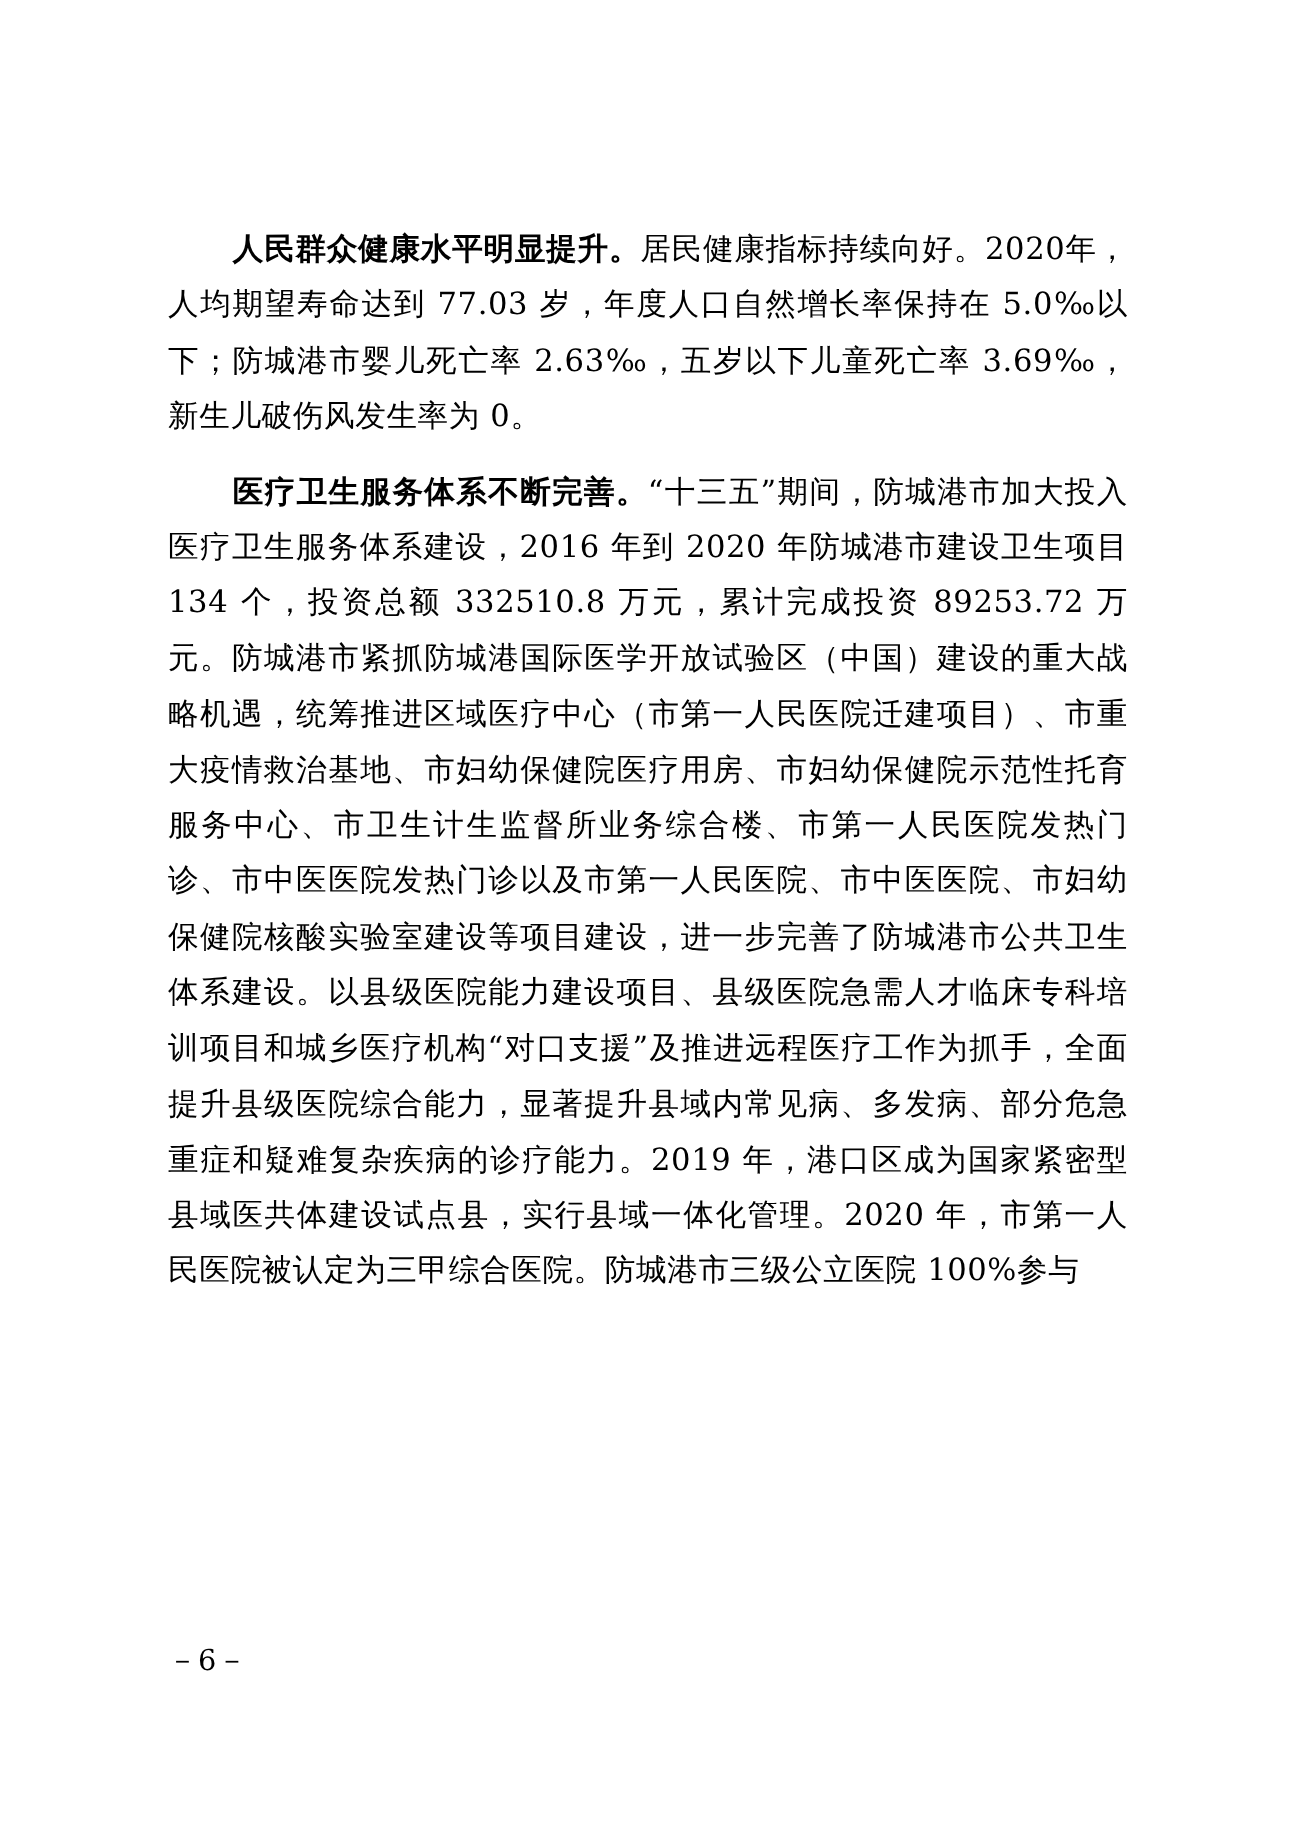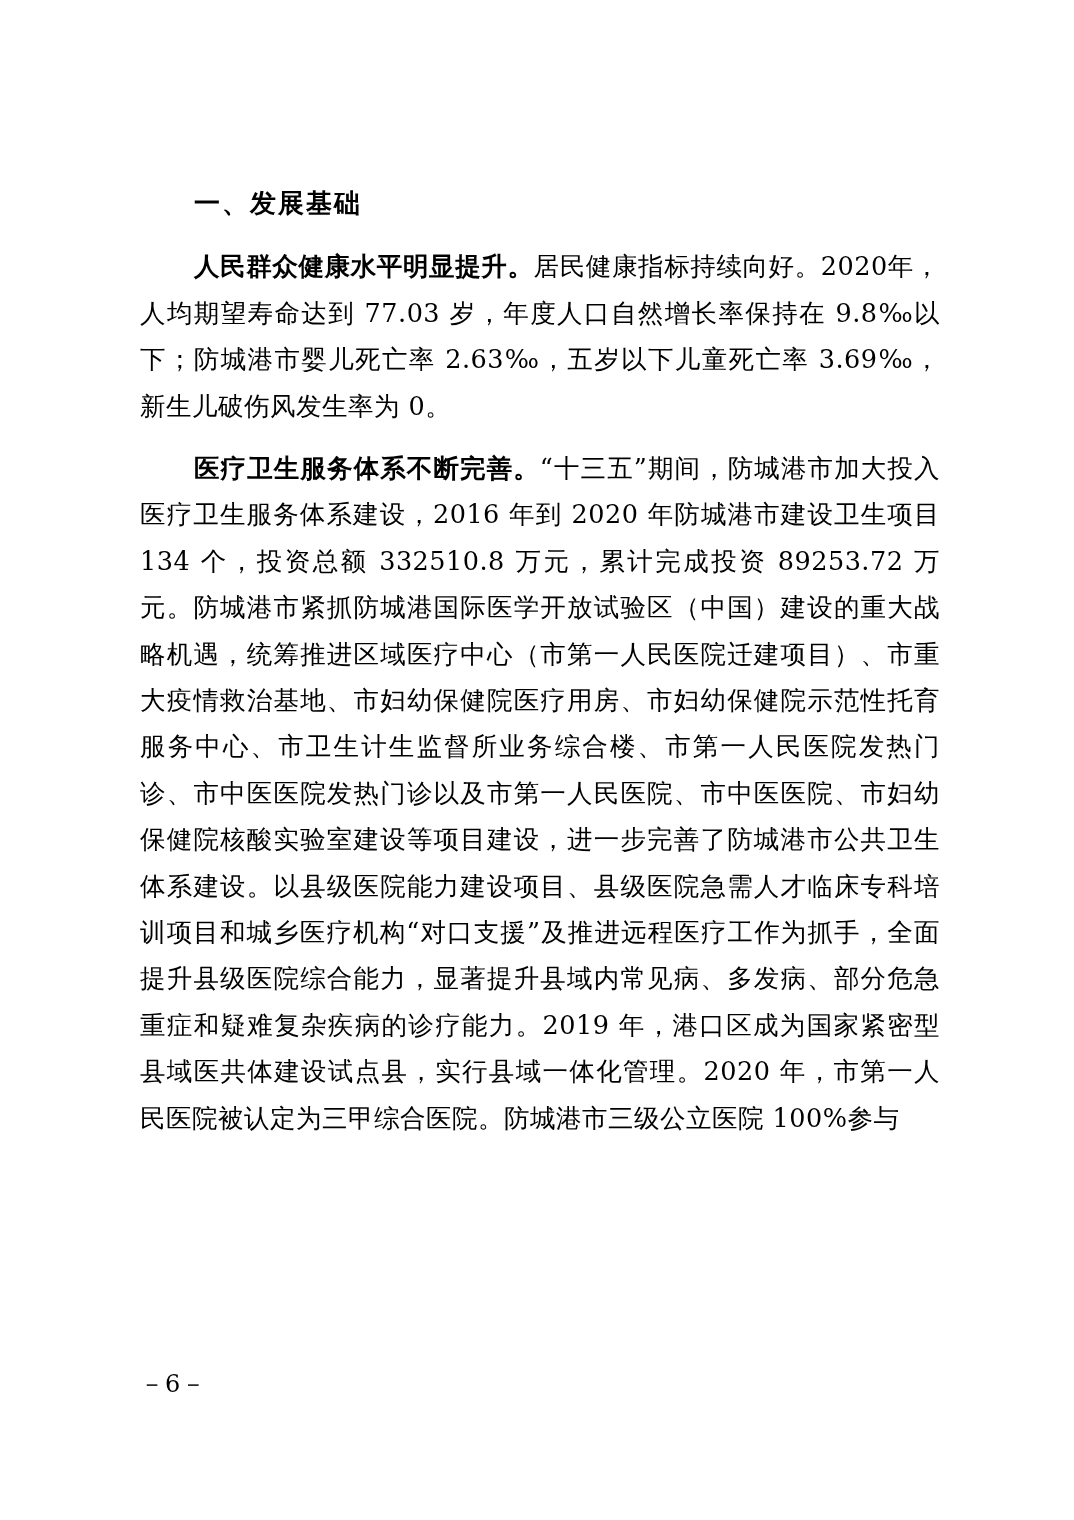--- a/index.html
+++ b/index.html
@@ -72,24 +72,23 @@
     letter-spacing: 1px;
   }
 </style>
 </head>
 <body>
 
 <div class="page">
 
   <div class="content">
 
-    <h1 class="heading-1">一、发展基础</h1>
 
 
-    <p class="para"><span class="lead">人民群众健康水平明显提升。</span><span>居民健康指标持续向好。2020年，人均期望寿命达到 77.03 岁，年度人口自然增长率保持在 9.8‰以下；防城港市婴儿死亡率 2.63‰，五岁以下儿童死亡率 3.69‰，新生儿破伤风发生率为 0。</span></p>
+    <p class="para"><span class="lead">人民群众健康水平明显提升。</span><span>居民健康指标持续向好。2020年，人均期望寿命达到 77.03 岁，年度人口自然增长率保持在 5.0‰以下；防城港市婴儿死亡率 2.63‰，五岁以下儿童死亡率 3.69‰，新生儿破伤风发生率为 0。</span></p>
 
     <div class="spacer"></div>
 
     <p class="para"><span class="lead">医疗卫生服务体系不断完善。</span><span>“十三五”期间，防城港市加大投入医疗卫生服务体系建设，2016 年到 2020 年防城港市建设卫生项目 134 个，投资总额 332510.8 万元，累计完成投资 89253.72 万元。防城港市紧抓防城港国际医学开放试验区（中国）建设的重大战略机遇，统筹推进区域医疗中心（市第一人民医院迁建项目）、市重大疫情救治基地、市妇幼保健院医疗用房、市妇幼保健院示范性托育服务中心、市卫生计生监督所业务综合楼、市第一人民医院发热门诊、市中医医院发热门诊以及市第一人民医院、市中医医院、市妇幼保健院核酸实验室建设等项目建设，进一步完善了防城港市公共卫生体系建设。以县级医院能力建设项目、县级医院急需人才临床专科培训项目和城乡医疗机构“对口支援”及推进远程医疗工作为抓手，全面提升县级医院综合能力，显著提升县域内常见病、多发病、部分危急重症和疑难复杂疾病的诊疗能力。2019 年，港口区成为国家紧密型县域医共体建设试点县，实行县域一体化管理。2020 年，市第一人民医院被认定为三甲综合医院。防城港市三级公立医院 100%参与</span></p>
 
   </div>
 
   <div class="footer">
     <span class="page-number">－6－</span>
   </div>

